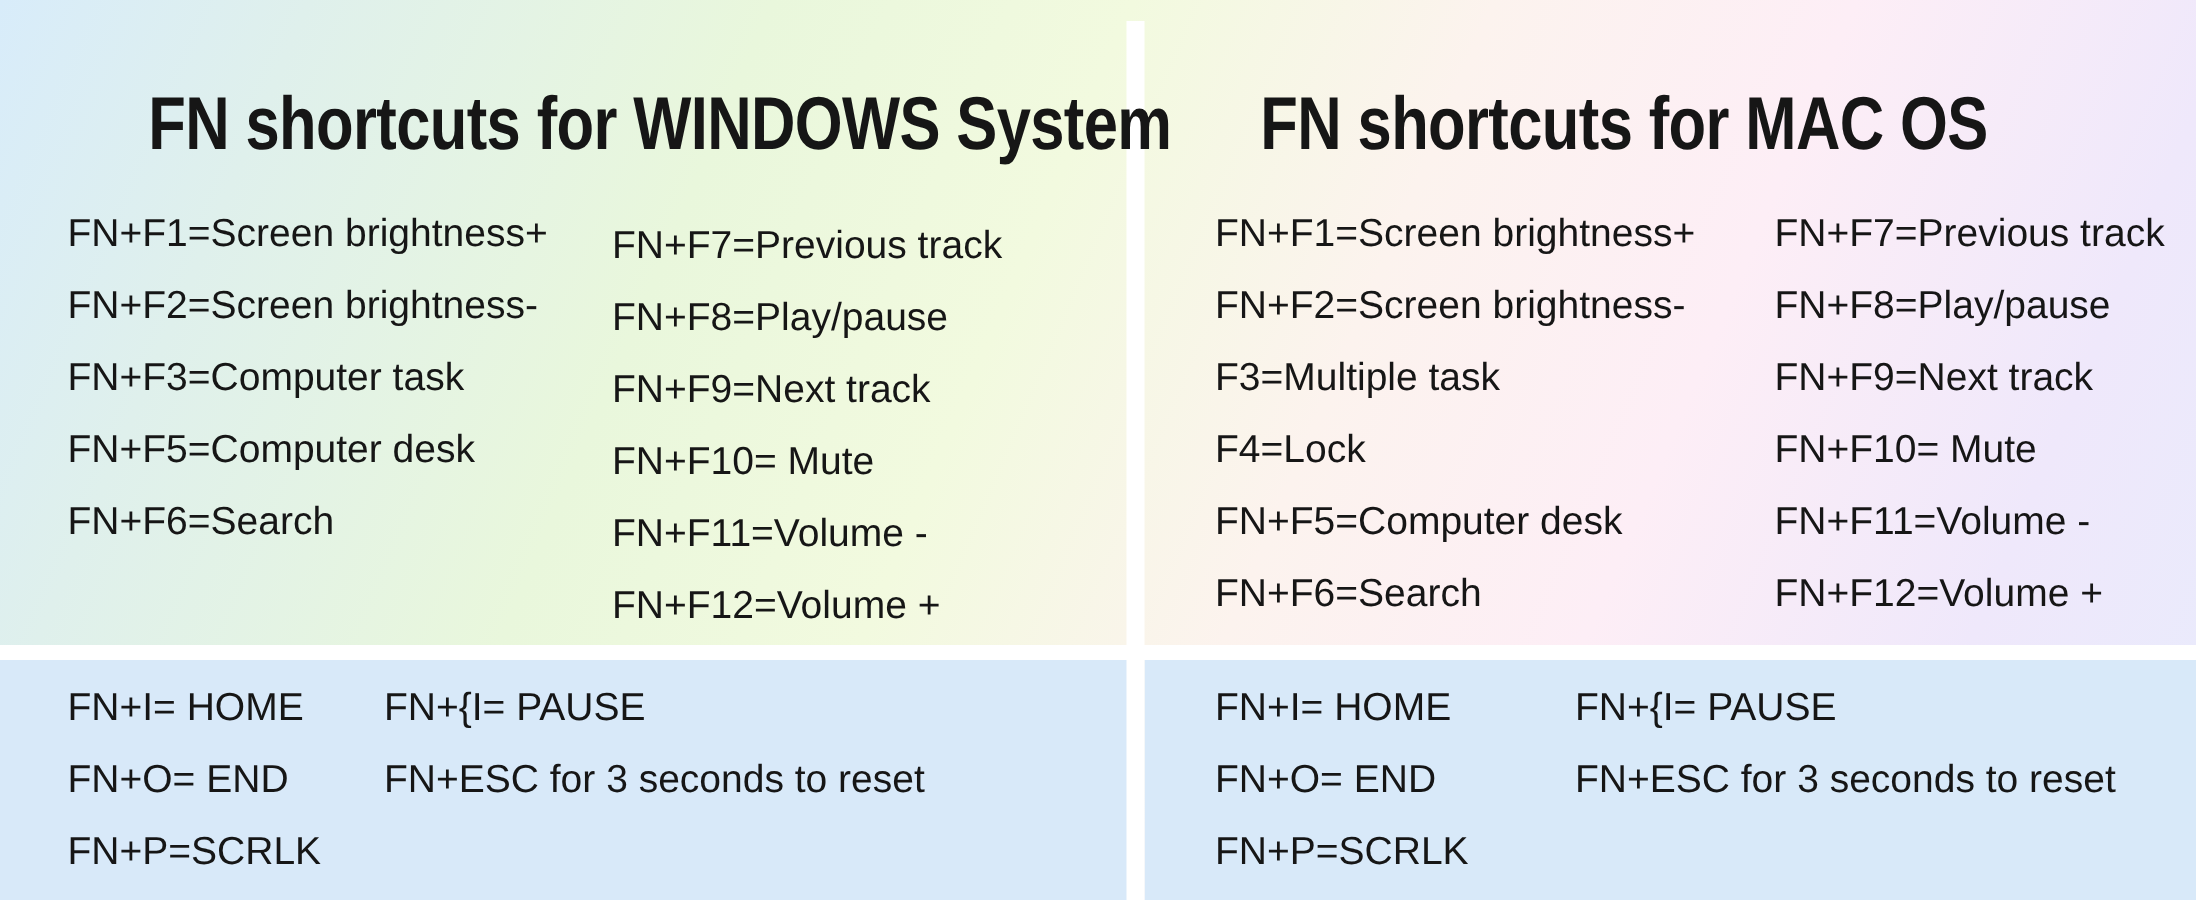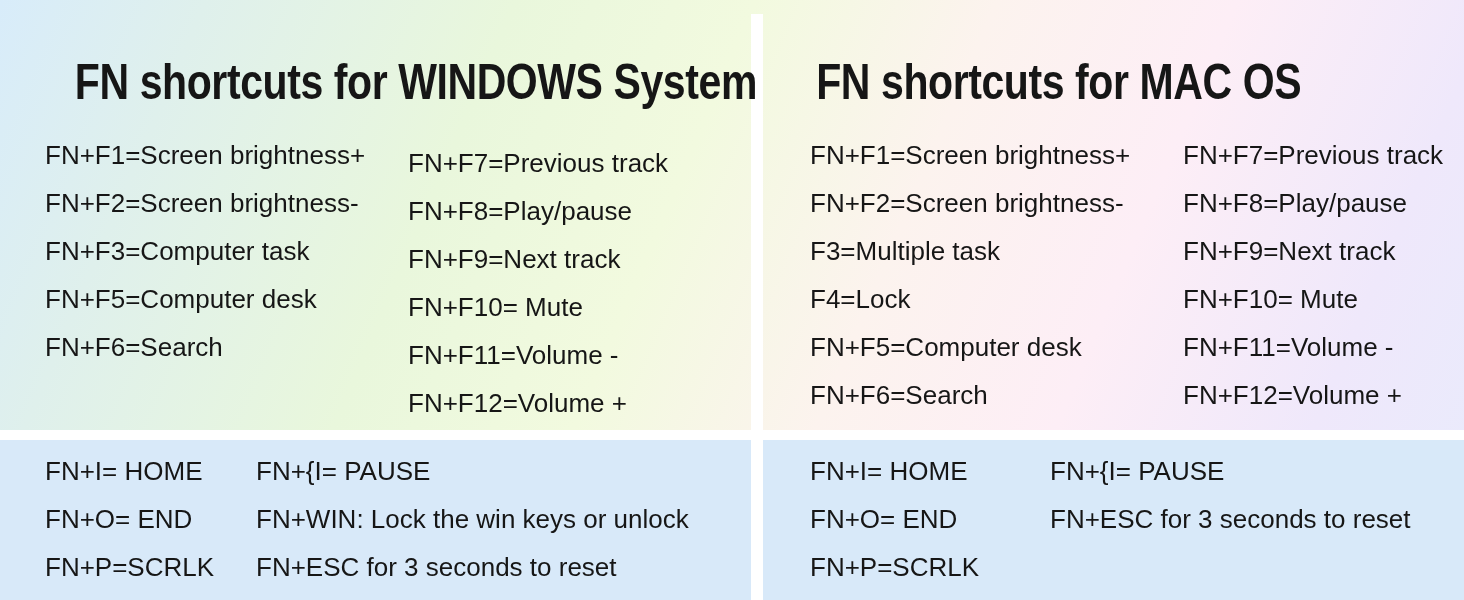--- a/index.html
+++ b/index.html
@@ -36,20 +36,21 @@
   }
   .title {
     position: absolute;
     top: 57px;
     line-height: 1;
     font-size: 50px;
     font-weight: bold;
     text-align: center;
     letter-spacing: -0.5px;
     white-space: nowrap;
+    margin-left: 24px;
   }
   .title > span {
     display: inline-block;
     transform: scaleX(0.82);
     transform-origin: 50% 50%;
   }
   #title-win { left: 0;     width: 752px; }
   #title-mac { left: 763px; width: 572px; }
   .col {
     position: absolute;
@@ -122,21 +123,20 @@
   </div>
 
   <div class="col" id="win-ex-1">
     <div class="row">FN+I= HOME</div>
     <div class="row">FN+O= END</div>
     <div class="row">FN+P=SCRLK</div>
   </div>
 
   <div class="col" id="win-ex-2">
     <div class="row">FN+{I= PAUSE</div>
-    <div class="row">FN+WIN: Lock the win keys or unlock</div>
     <div class="row">FN+ESC for 3 seconds to reset</div>
   </div>
 
   <div class="col" id="mac-ex-1">
     <div class="row">FN+I= HOME</div>
     <div class="row">FN+O= END</div>
     <div class="row">FN+P=SCRLK</div>
   </div>
 
   <div class="col" id="mac-ex-2">

